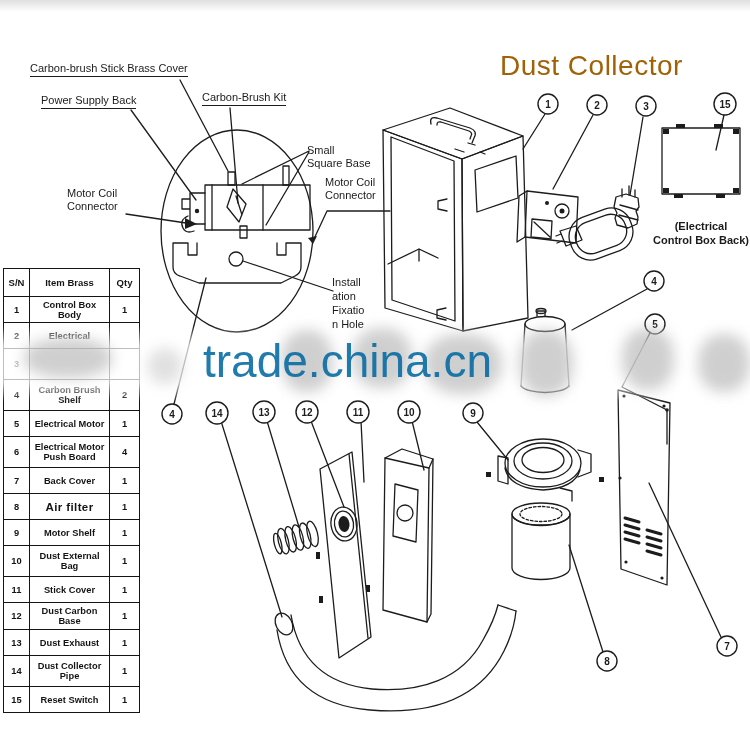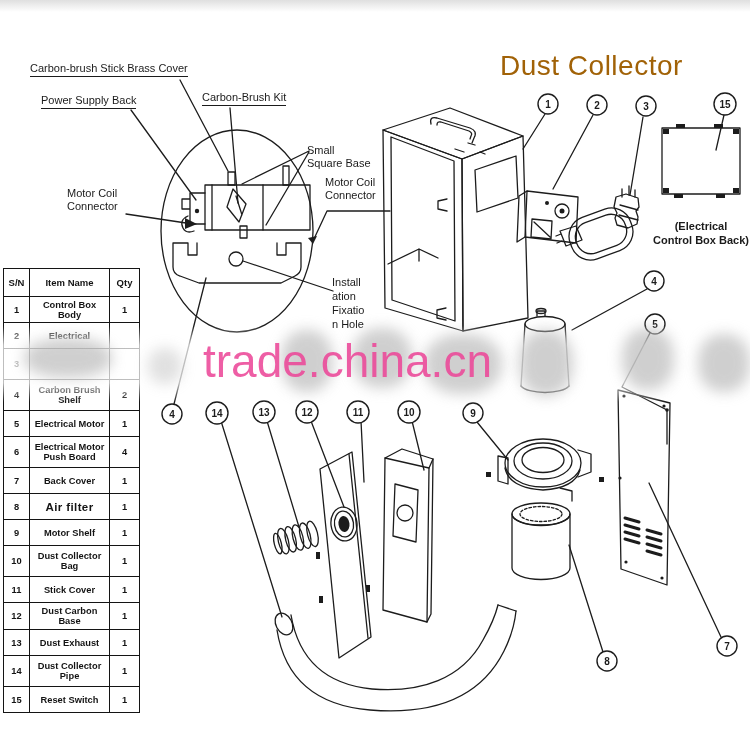--- a/index.html
+++ b/index.html
@@ -27,21 +27,21 @@
   #page-title{position:absolute;left:500px;top:50px;z-index:6;font-size:28px;font-weight:500;
      color:#a16207;letter-spacing:.5px;white-space:nowrap;}
   #back-caption{position:absolute;left:650px;top:219px;width:102px;z-index:6;text-align:center;
      font-size:11px;font-weight:bold;color:#1b1b1b;line-height:14px;}
   
   #fog-band{position:absolute;left:0;top:326px;width:750px;height:76px;z-index:3;
      background:linear-gradient(180deg,rgba(255,255,255,0) 0%,rgba(255,255,255,.72) 25%,
                 rgba(255,255,255,.72) 75%,rgba(255,255,255,0) 100%);}
   .blob{position:absolute;z-index:4;background:#a9a9a9;opacity:.55;filter:blur(7px);border-radius:45%;}
   #watermark{position:absolute;left:203px;top:334px;z-index:5;font-size:46px;font-weight:400;
-     color:#ec4899;opacity:.88;letter-spacing:0px;filter:blur(.3px);white-space:nowrap;}
+     color:#0369a1;opacity:.88;letter-spacing:0px;filter:blur(.3px);white-space:nowrap;}
   #top-strip{position:absolute;left:0;top:0;width:750px;height:12px;z-index:6;
      background:linear-gradient(180deg,rgba(110,110,110,.22),rgba(255,255,255,0));}
 </style>
 </head>
 <body>
 
 <div id="stage">
 
   <svg id="diagram" width="750" height="750" viewBox="0 0 750 750">
     <defs>
@@ -275,21 +275,21 @@
 
   <table id="parts-table">
     <colgroup>
         <col style="width:26px">
         <col style="width:80px">
         <col style="width:30px">
       </colgroup>
     <tbody>
         <tr class="h28">
       <th>S/N</th>
-      <th>Item Name</th>
+      <th>Item Brass</th>
       <th>Qty</th>
     </tr>
     <tr class="h26">
           <td>1</td>
           <td>Control Box Body</td>
           <td>1</td>
         </tr>
     <tr class="h26">
           <td>2</td>
           <td>Electrical</td>
@@ -325,21 +325,21 @@
           <td class="emph">Air filter</td>
           <td>1</td>
         </tr>
     <tr class="h26">
           <td>9</td>
           <td>Motor Shelf</td>
           <td>1</td>
         </tr>
     <tr class="h31">
           <td>10</td>
-          <td>Dust Collector Bag</td>
+          <td>Dust External Bag</td>
           <td>1</td>
         </tr>
     <tr class="h26">
           <td>11</td>
           <td>Stick Cover</td>
           <td>1</td>
         </tr>
     <tr class="h27">
           <td>12</td>
           <td>Dust Carbon Base</td>

